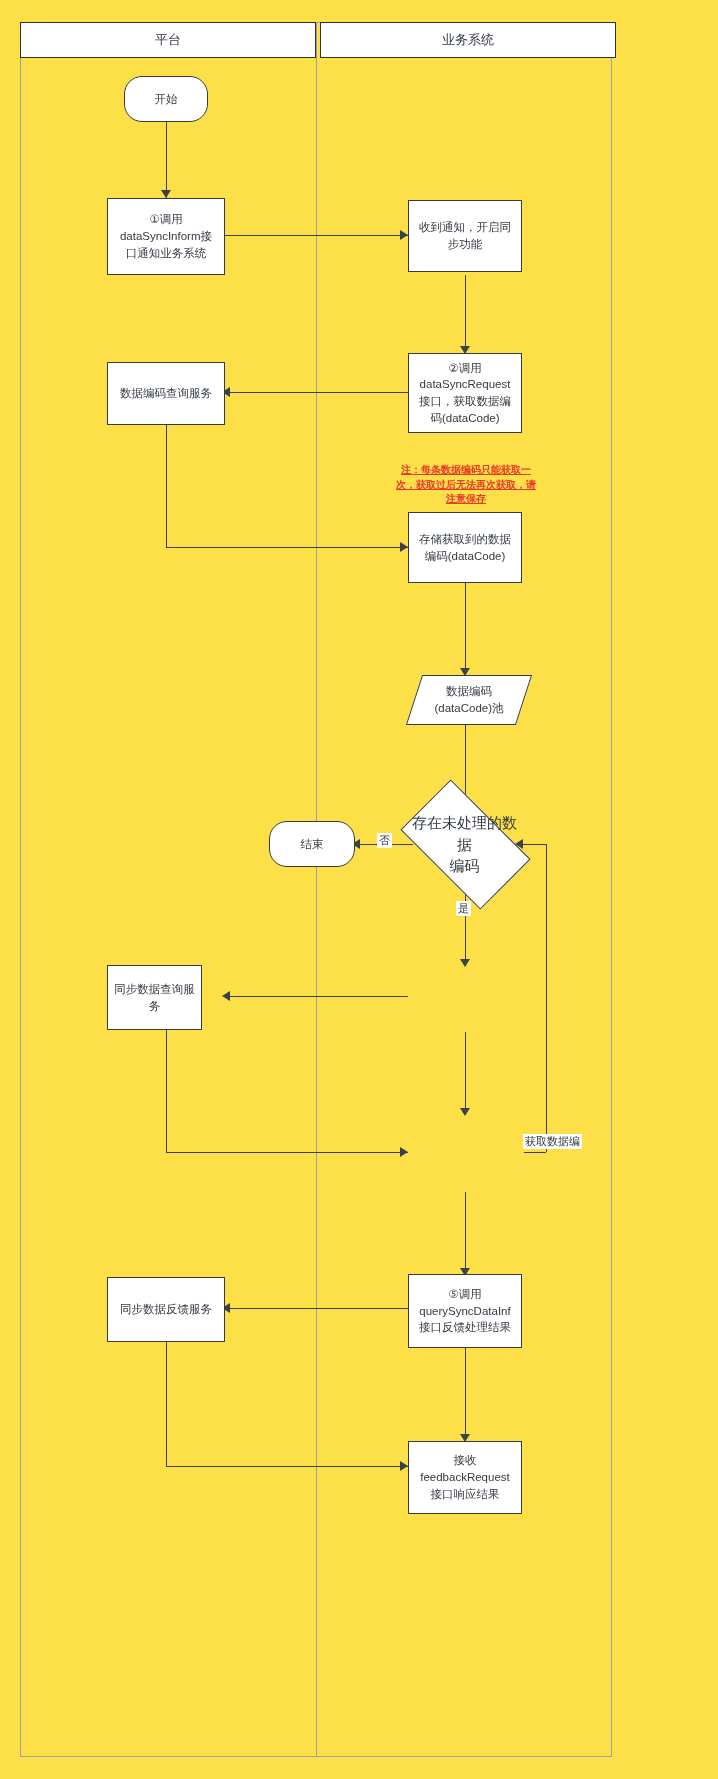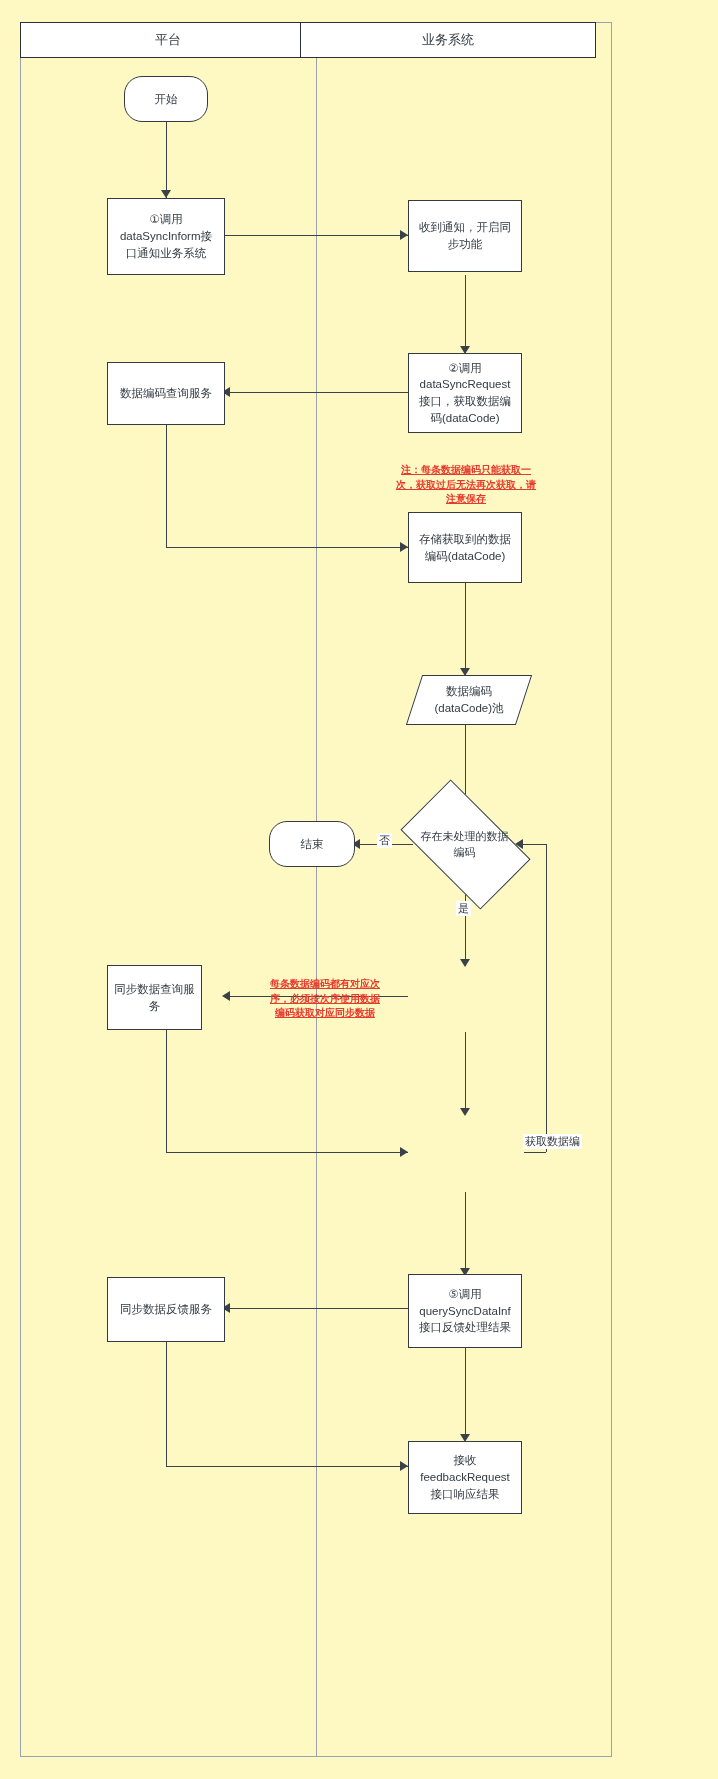--- a/index.html
+++ b/index.html
@@ -5,21 +5,21 @@
   * { box-sizing: border-box; }
   html, body {
     margin: 0; padding: 0;
     background: #000000;
     font-family: "Liberation Sans", "DejaVu Sans", sans-serif;
   }
   #canvas {
     position: relative;
     width: 718px;
     height: 1779px;
-    background: #fef9c3;
+    background: #fde047;
     overflow: hidden;
   }
 
   
   .lane-frame {
     position: absolute;
     left: 20px; top: 22px;
     width: 592px; height: 1735px;
     border: 1px solid #9aa3ad;
     background: transparent;
@@ -36,21 +36,21 @@
     height: 36px;
     background: #ffffff;
     border: 1px solid #2b3036;
     display: flex;
     align-items: center;
     justify-content: center;
     color: #333a42;
     font-size: 13px;
   }
   .lane-header.left  { left: 20px;  width: 296px; }
-  .lane-header.right { left: 300px; width: 296px; text-align: right; }
+  .lane-header.right { left: 320px; width: 296px; text-align: right; }
 
   
   .node {
     position: absolute;
     background: #ffffff;
     border: 1px solid #333a42;
     color: #333a42;
     font-size: 11.5px;
     line-height: 1.45;
     display: flex;
@@ -81,21 +81,21 @@
     background: #ffffff;
     border: 1px solid #333a42;
     transform: rotate(45deg);
   }
   .node.diamond .dia-label {
     position: relative;
     z-index: 2;
     width: 104%;
     margin-left: -2%;
     text-align: center;
-    font-size: 11px;
+    font-size: 15px;
     white-space: pre-line;
   }
 
   
   .ln {
     position: absolute;
     background: #3b4148;
   }
   .ln.h { height: 1px; }
   .ln.v { width: 1px; }
@@ -261,17 +261,14 @@
   <div class="node" style="left:107px; top:1277px; width:118px; height:65px;text-align:center;">同步数据反馈服务</div>
 
   <div class="node" style="left:408px; top:1441px; width:114px; height:73px;">接收
 feedbackRequest
 接口响应结果</div>
 
   <div class="note-red" style="left:368px; top:463px; width:196px;">注：每条数据编码只能获取一
 次，获取过后无法再次获取，请
 注意保存</div>
 
-  <div class="note-red" style="left:245px; top:977px; width:160px;">每条数据编码都有对应次
-序，必须按次序使用数据
-编码获取对应同步数据</div>
 
 </div>
 
 </body></html>

